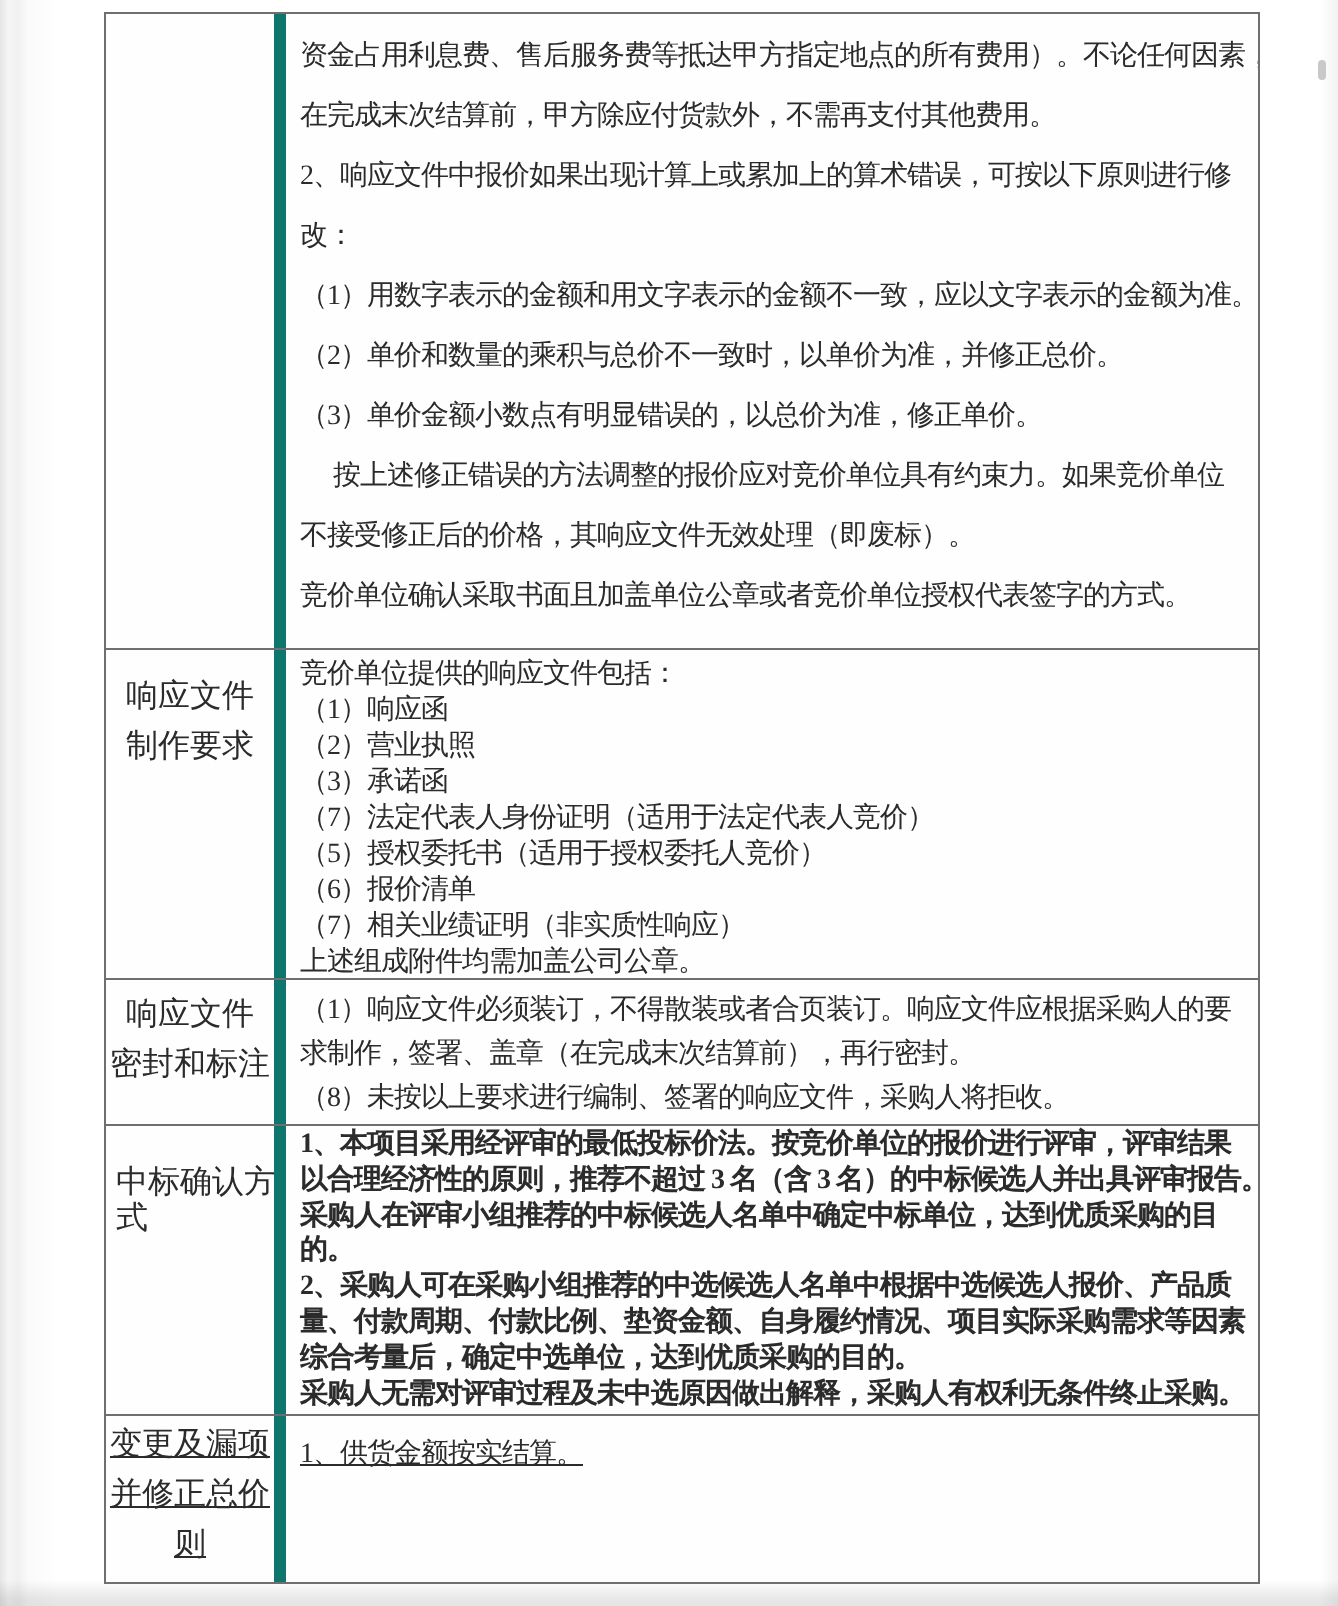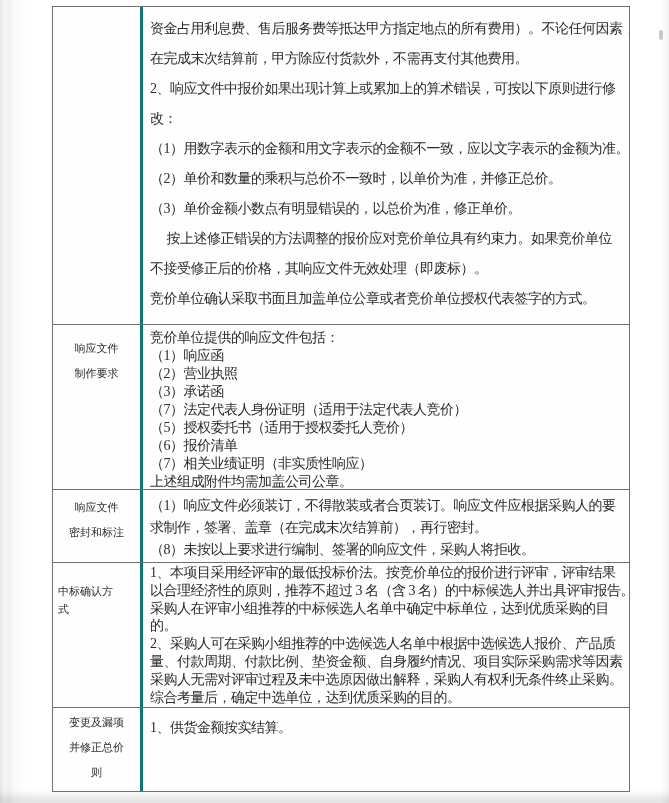--- a/index.html
+++ b/index.html
@@ -62,28 +62,28 @@
     height: 786px;
     border: 1px solid #6f6f6f;
     box-sizing: border-box;
     background: #fefefe;
   }
   .row {
     display: flex;
     box-sizing: border-box;
     border-bottom: 1px solid #6f6f6f;
   }
-  .row:last-child { border-bottom: none; }
+  .row:last-child { border-bottom: none; text-decoration: underline; }
   .label-cell {
     width: 90px;
     flex: 0 0 90px;
-    border-right: 3px solid #0f766e;
+    border-right: 6px solid #0f766e;
     box-sizing: border-box;
     text-align: center;
-    font-size: 11px;
+    font-size: 16px;
     overflow: hidden;
   }
   .content-cell {
     flex: 1 1 auto;
     box-sizing: border-box;
     padding-left: 7px;
     padding-right: 2px;
     font-size: 14px;
     letter-spacing: -0.5px;
     overflow: hidden;
@@ -97,21 +97,21 @@
   .row-2 { height: 165px; }
   .row-2 .label-cell   { padding-top: 11px; line-height: 25px; }
   .row-2 .content-cell { padding-top: 4px;  line-height: 18px; }
 
   .row-3 { height: 73px; }
   .row-3 .label-cell   { padding-top: 5px; line-height: 25px; }
   .row-3 .content-cell { padding-top: 5px; line-height: 22px; }
 
   .row-4 { height: 145px; }
   .row-4 .label-cell   { padding-top: 20px; line-height: 17.5px; text-align: left; padding-left: 5px; }
-  .row-4 .content-cell { padding-top: 1px;  line-height: 17.8px; }
+  .row-4 .content-cell { padding-top: 1px;  line-height: 17.8px; font-weight: bold; }
 
   .row-5 { height: 83px; }
   .row-5 .label-cell   { padding-top: 2px;  line-height: 25px; }
   .row-5 .content-cell { padding-top: 10px; line-height: 20px; }
 </style>
 </head>
 <body>
 
 <div class="page">
 
@@ -174,22 +174,22 @@
           <div class="ln">中标确认方</div>
           <div class="ln">式</div>
         </div>
       <div class="content-cell">
           <div class="ln">1、本项目采用经评审的最低投标价法。按竞价单位的报价进行评审，评审结果</div>
           <div class="ln">以合理经济性的原则，推荐不超过 3 名（含 3 名）的中标候选人并出具评审报告。</div>
           <div class="ln">采购人在评审小组推荐的中标候选人名单中确定中标单位，达到优质采购的目</div>
           <div class="ln">的。</div>
           <div class="ln">2、采购人可在采购小组推荐的中选候选人名单中根据中选候选人报价、产品质</div>
           <div class="ln">量、付款周期、付款比例、垫资金额、自身履约情况、项目实际采购需求等因素</div>
+          <div class="ln">综合考量后，确定中选单位，达到优质采购的目的。</div>
           <div class="ln">采购人无需对评审过程及未中选原因做出解释，采购人有权利无条件终止采购。</div>
-          <div class="ln">综合考量后，确定中选单位，达到优质采购的目的。</div>
         </div>
     </div>
 
     <div class="row row-5">
       <div class="label-cell">
           <div class="ln">变更及漏项</div>
           <div class="ln">并修正总价</div>
           <div class="ln">则</div>
         </div>
       <div class="content-cell">

